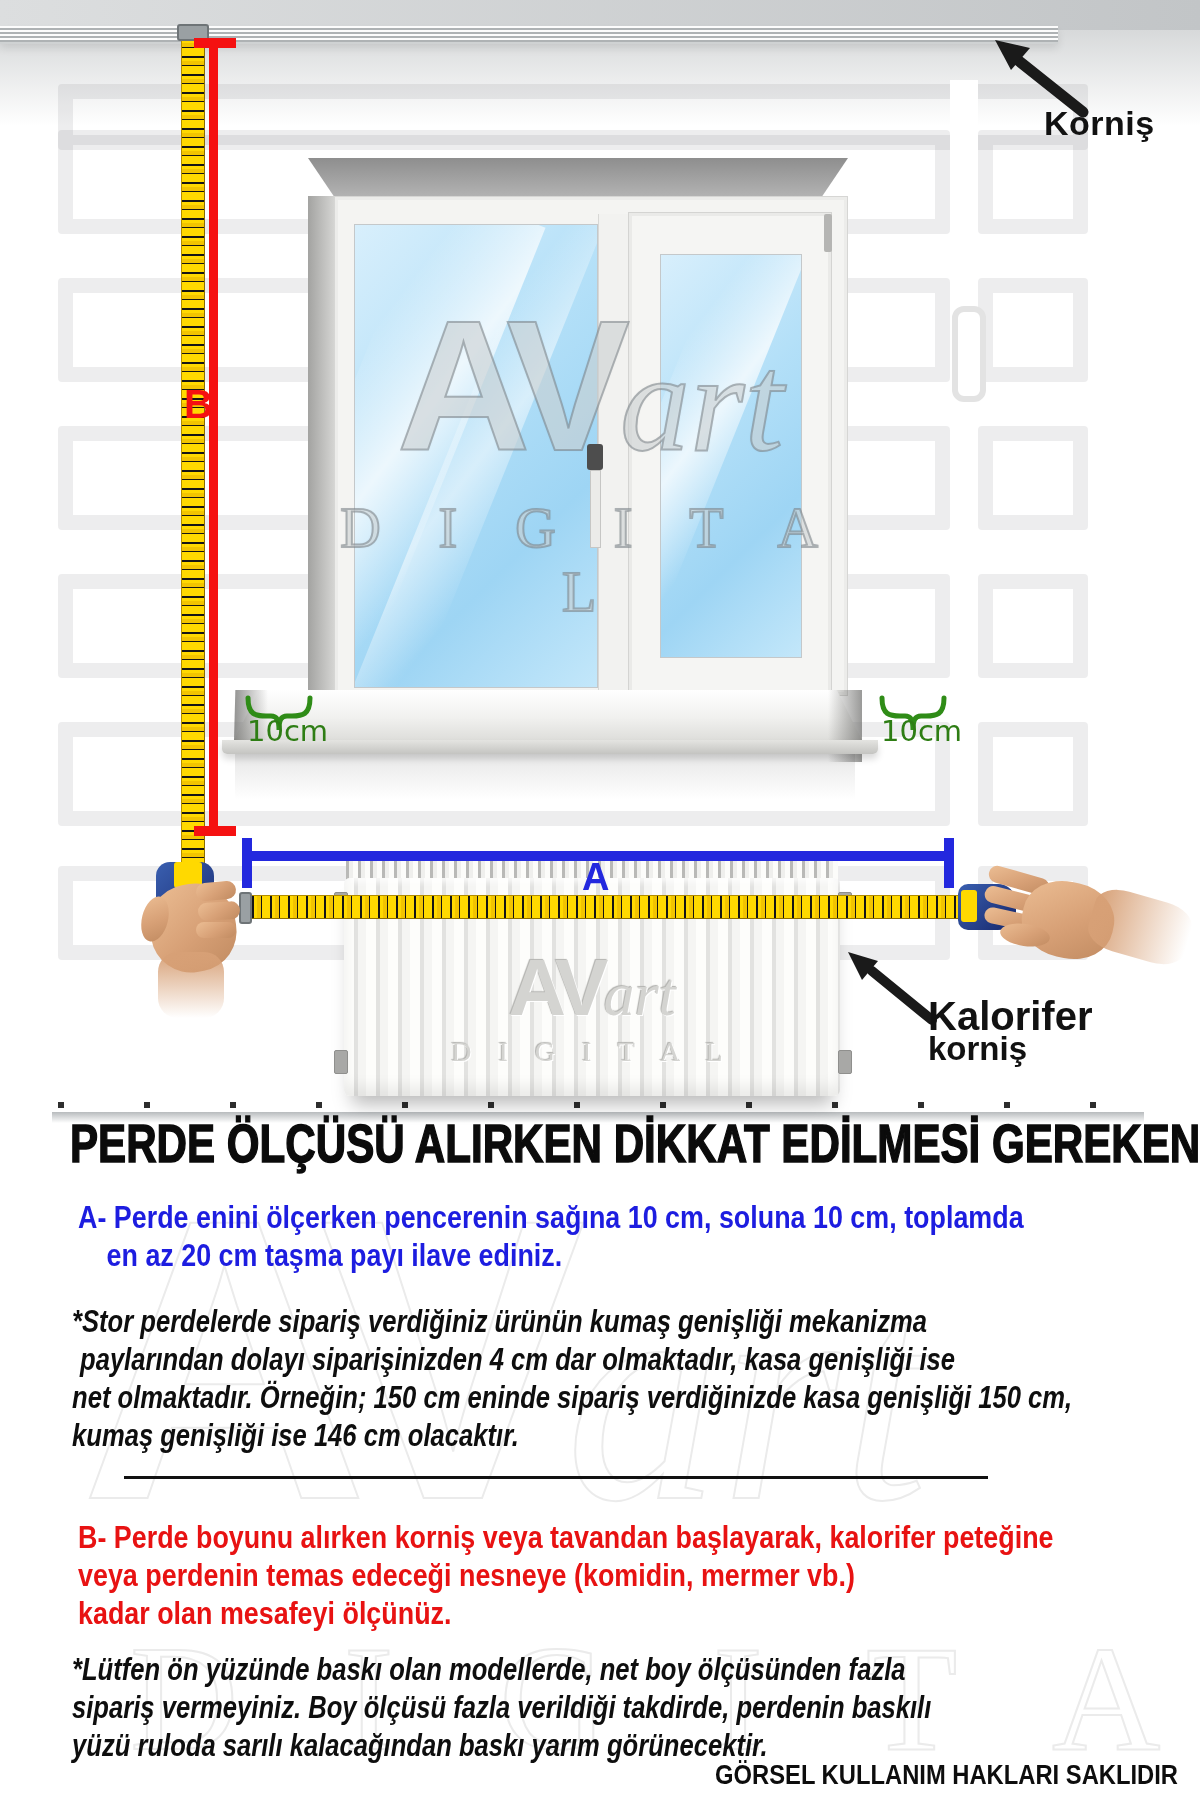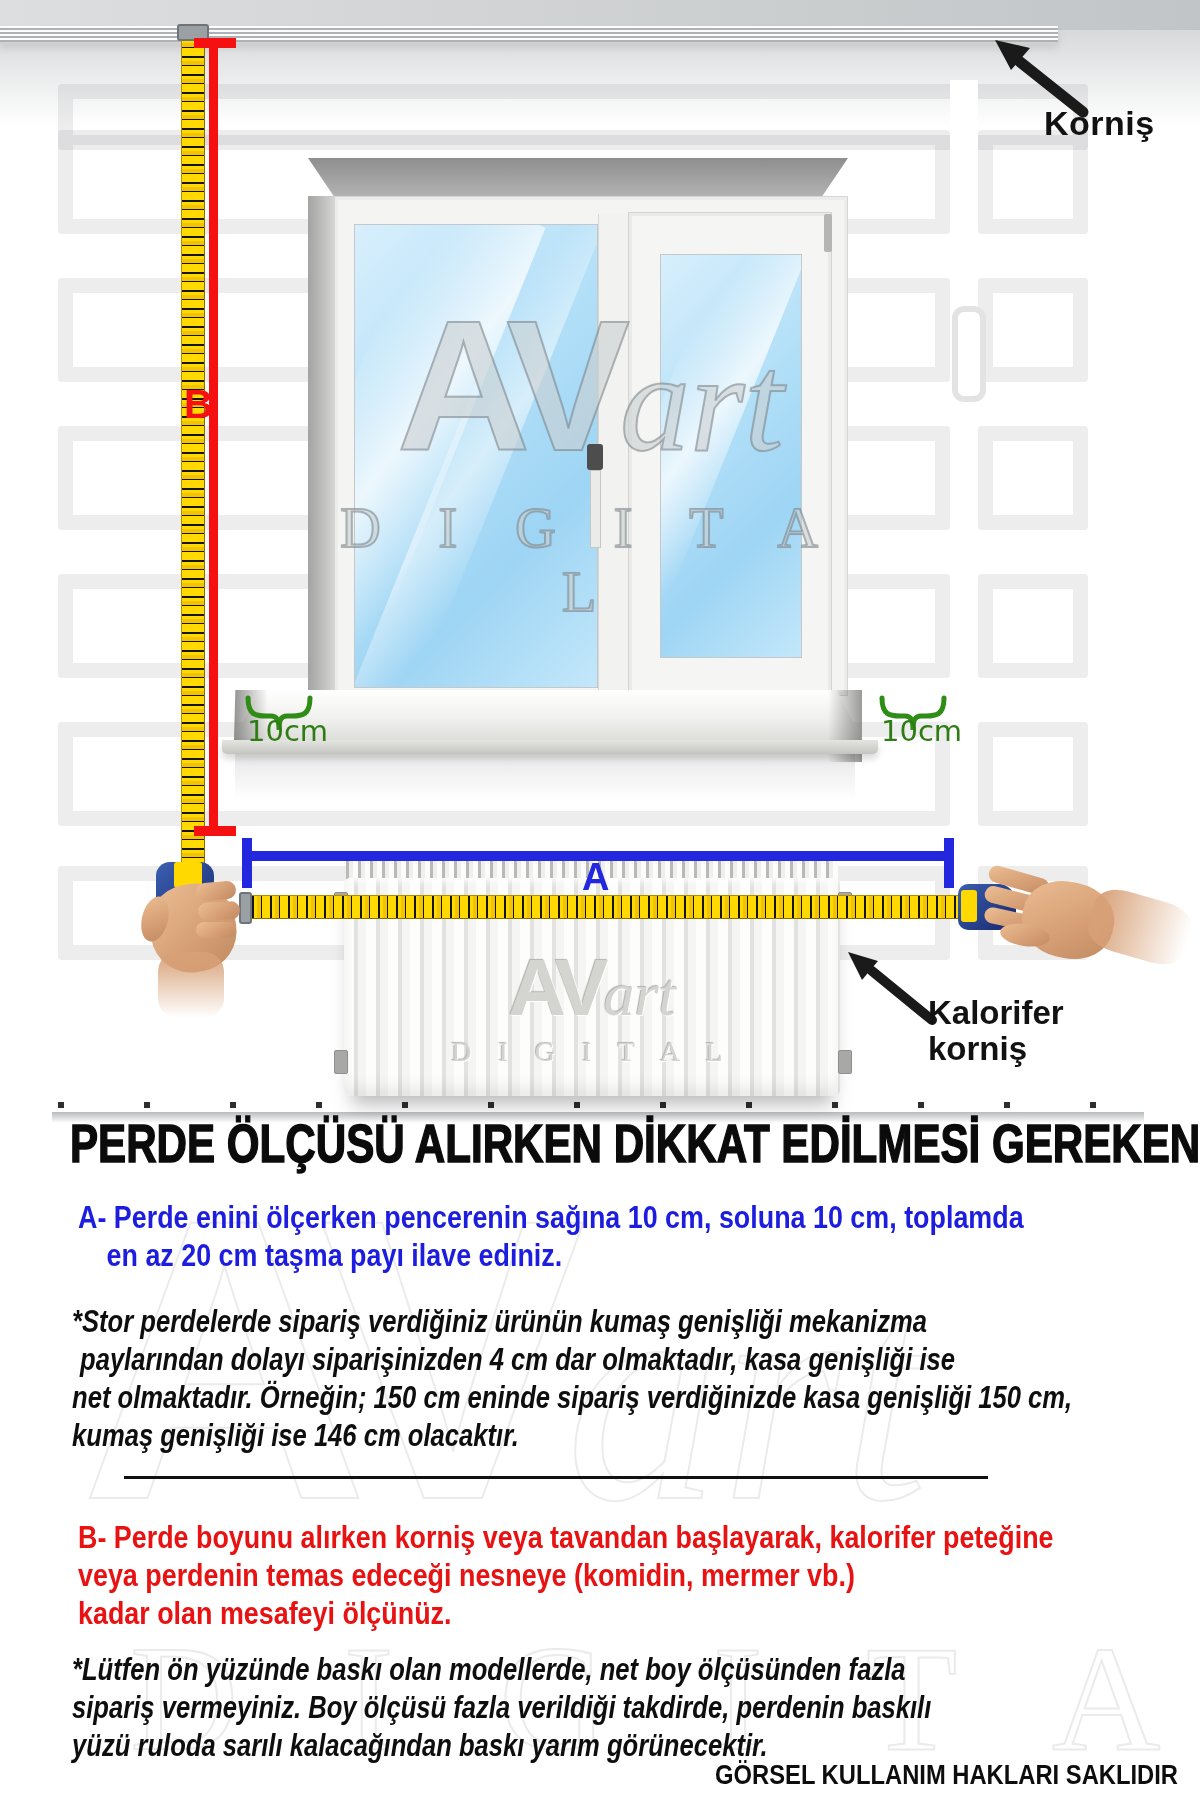--- a/index.html
+++ b/index.html
@@ -150,21 +150,21 @@
   <svg class="a" style="left:860px;top:30px;z-index:7;" width="240" height="95" viewBox="0 0 240 95">
     <line x1="223" y1="82" x2="159" y2="31" stroke="#1a1a1a" stroke-width="11" stroke-linecap="round"></line>
     <polygon points="135,10 170,18 151,40" fill="#1a1a1a"></polygon>
   </svg>
   <div class="a txtline" style="left:1044px;top:104px;font-size:34px;font-weight:700;color:#121212;z-index:7;letter-spacing:0.5px;">Korniş</div>
 
   <svg class="a" style="left:840px;top:942px;z-index:7;" width="110" height="86" viewBox="0 0 110 86">
     <line x1="92" y1="78" x2="32" y2="29" stroke="#1a1a1a" stroke-width="10" stroke-linecap="round"></line>
     <polygon points="8,10 38,19 22,38" fill="#1a1a1a"></polygon>
   </svg>
-  <div class="a txtline" style="left:928px;top:994px;font-size:33px;font-weight:700;color:#121212;z-index:7;">Kalorifer</div>
+  <div class="a txtline" style="left:928px;top:994px;font-size:40px;font-weight:700;color:#121212;z-index:7;">Kalorifer</div>
   <div class="a txtline" style="left:928px;top:1030px;font-size:33px;font-weight:700;color:#121212;z-index:7;">korniş</div>
 
   <div class="a" style="left:58px;top:1102px;width:1086px;height:6px;background:repeating-linear-gradient(90deg,#2e2e2e 0 6px,transparent 6px 86px);"></div>
   <div class="a" style="left:52px;top:1112px;width:1092px;height:11px;background:linear-gradient(180deg,rgba(125,131,135,0.55),rgba(255,255,255,0));"></div>
 
   <div class="a" style="left:80px;top:1130px;width:1060px;white-space:nowrap;">
     <span class="wm-faint" style="font-size:400px;font-weight:700;letter-spacing:-20px;">AV</span><span class="wm-faint serif-it" style="font-size:310px;">art</span>
   </div>
   <div class="a wm-faint serif txtline" style="left:130px;top:1612px;font-size:150px;letter-spacing:34px;">D I G I T A L</div>
 

